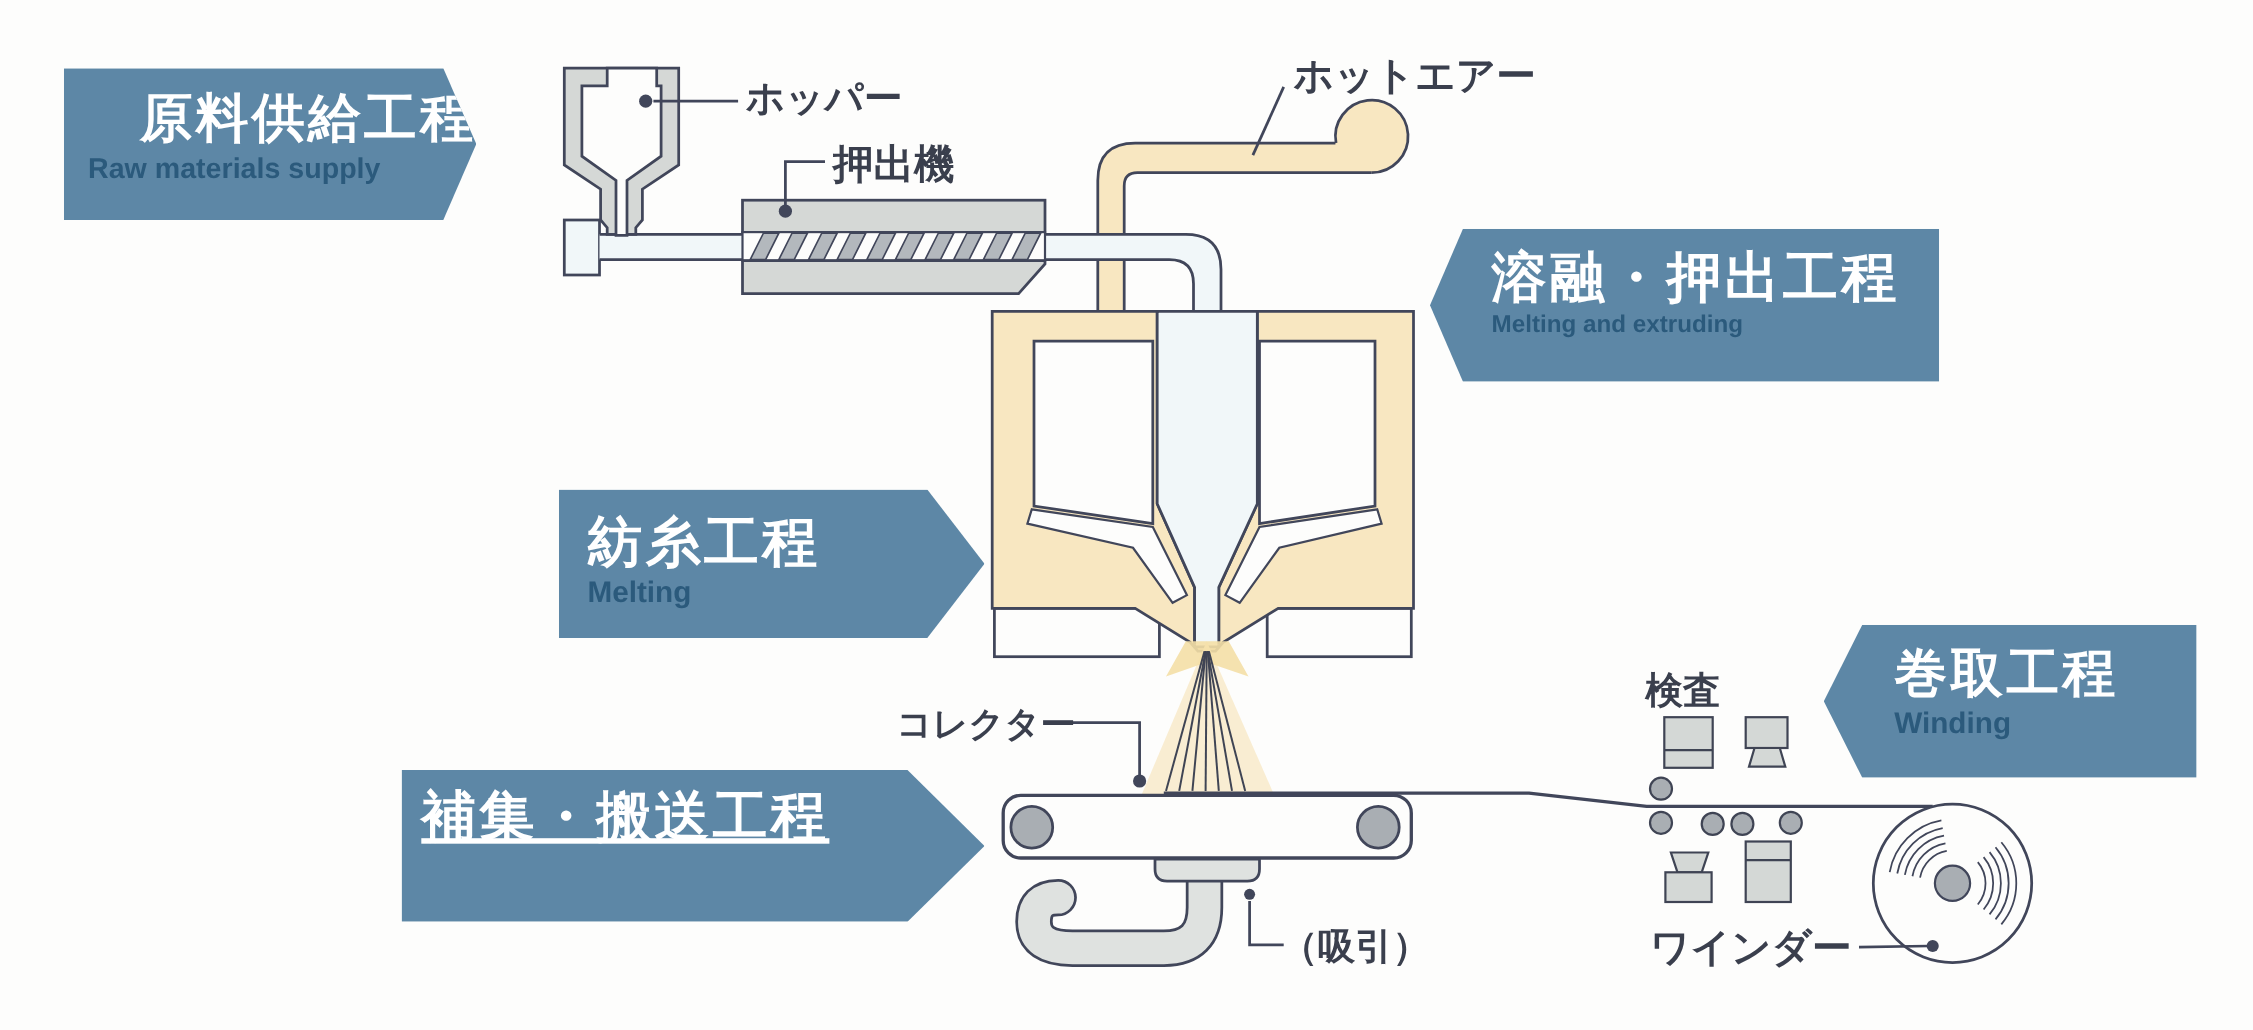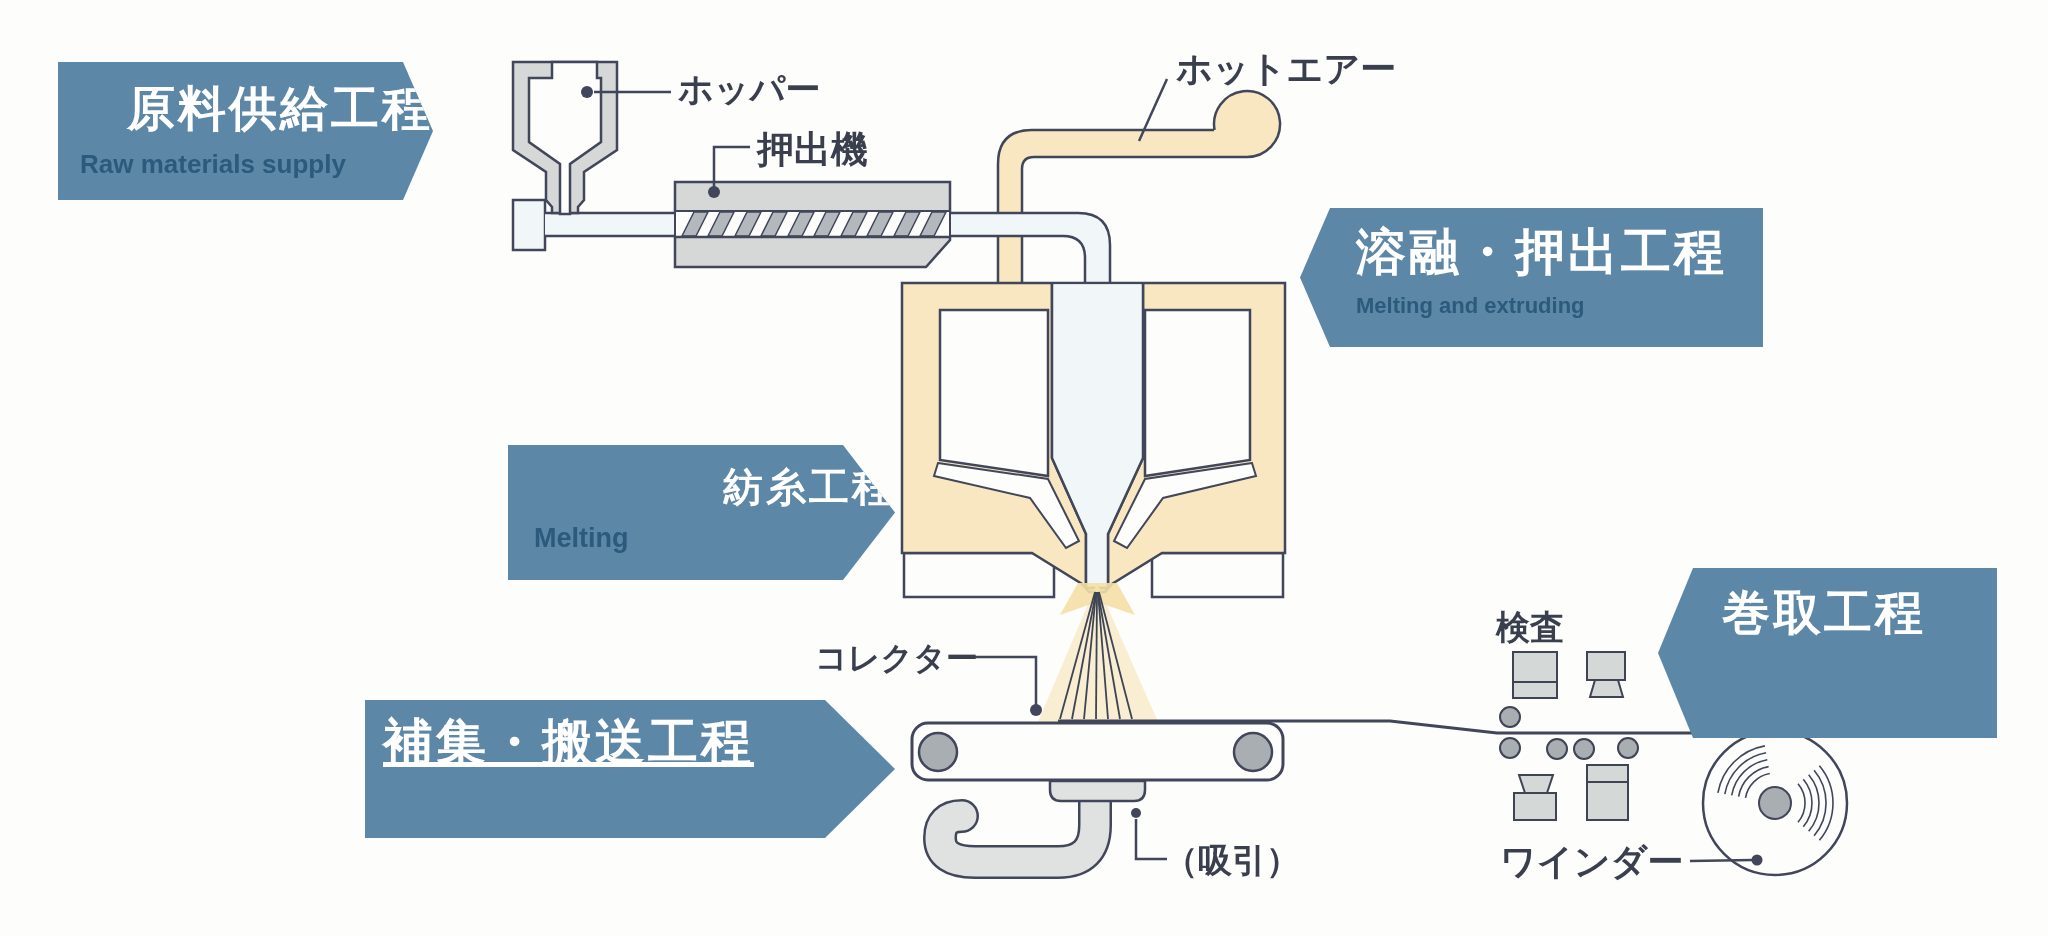--- a/index.html
+++ b/index.html
@@ -1,34 +1,34 @@
 <!DOCTYPE html>
 <html><head>
 <meta charset="utf-8">
 <style>
   html,body{margin:0;padding:0;background:#fdfdfc;}
   .stage{position:relative;width:2048px;height:936px;background:#fdfdfc;overflow:hidden;
          font-family:"Liberation Sans",sans-serif;}
   .machine-svg{position:absolute;left:0;top:0;}
   .banner{position:absolute;background:#5d87a6;color:#ffffff;box-sizing:border-box;}
   .banner .jp{display:block;font-weight:bold;letter-spacing:3px;line-height:1.12;}
-  .banner .en{display:block;font-weight:bold;color:#2b5a7c;margin-top:13px;}
+  .banner .en{display:block;font-weight:bold;color:#2b5a7c;margin-top:2px;}
   .b-raw{left:58px;top:62px;width:375px;height:138px;padding:20px 0 0 22px;
          clip-path:polygon(0 0,345px 0,100% 50%,345px 100%,0 100%);}
   .b-raw .jp{font-size:48px;text-align:right;} .b-raw .en{font-size:26px;}
   .b-melt{left:1300px;top:208px;width:463px;height:139px;padding:16px 0 0 56px;
          clip-path:polygon(0 50%,30px 0,100% 0,100% 100%,30px 100%);}
   .b-melt .jp{font-size:50px;} .b-melt .en{font-size:22px;}
   .b-spin{left:508px;top:445px;width:387px;height:135px;padding:20px 0 0 26px;
          clip-path:polygon(0 0,335px 0,100% 50%,335px 100%,0 100%);}
-  .b-spin .jp{font-size:40px;text-align:right;} .b-spin .en{font-size:27px;}
+  .b-spin .jp{font-size:50px;} .b-spin .en{font-size:27px;}
   .b-coll{left:365px;top:700px;width:530px;height:138px;padding:14px 0 0 18px;
          clip-path:polygon(0 0,460px 0,100% 50%,460px 100%,0 100%);text-decoration:underline;}
   .b-coll .jp{font-size:50px;} .b-coll .en{font-size:26px;}
-  .b-wind{left:1658px;top:568px;width:339px;height:170px;padding:18px 0 0 64px;
+  .b-wind{left:1658px;top:568px;width:339px;height:139px;padding:18px 0 0 64px;
          clip-path:polygon(0 50%,35px 0,100% 0,100% 100%,35px 100%);}
   .b-wind .jp{font-size:48px;} .b-wind .en{font-size:27px;}
   .lbl{font-family:"Liberation Sans",sans-serif;font-weight:600;fill:#3a3f4d;}
 </style>
 </head>
 <body>
 
 <div class="stage">
 
 <svg class="machine-svg" width="2048" height="936" viewBox="0 0 2048 936">
@@ -181,15 +181,16 @@
 </div>
 <div class="banner b-spin">
   <span class="jp">紡糸工程</span>
   <span class="en">Melting</span>
 </div>
 <div class="banner b-coll">
   <span class="jp">補集・搬送工程</span>
 </div>
 <div class="banner b-wind">
   <span class="jp">巻取工程</span>
+  <span class="en">Winding</span>
 </div>
 
 </div>
 
 </body></html>

